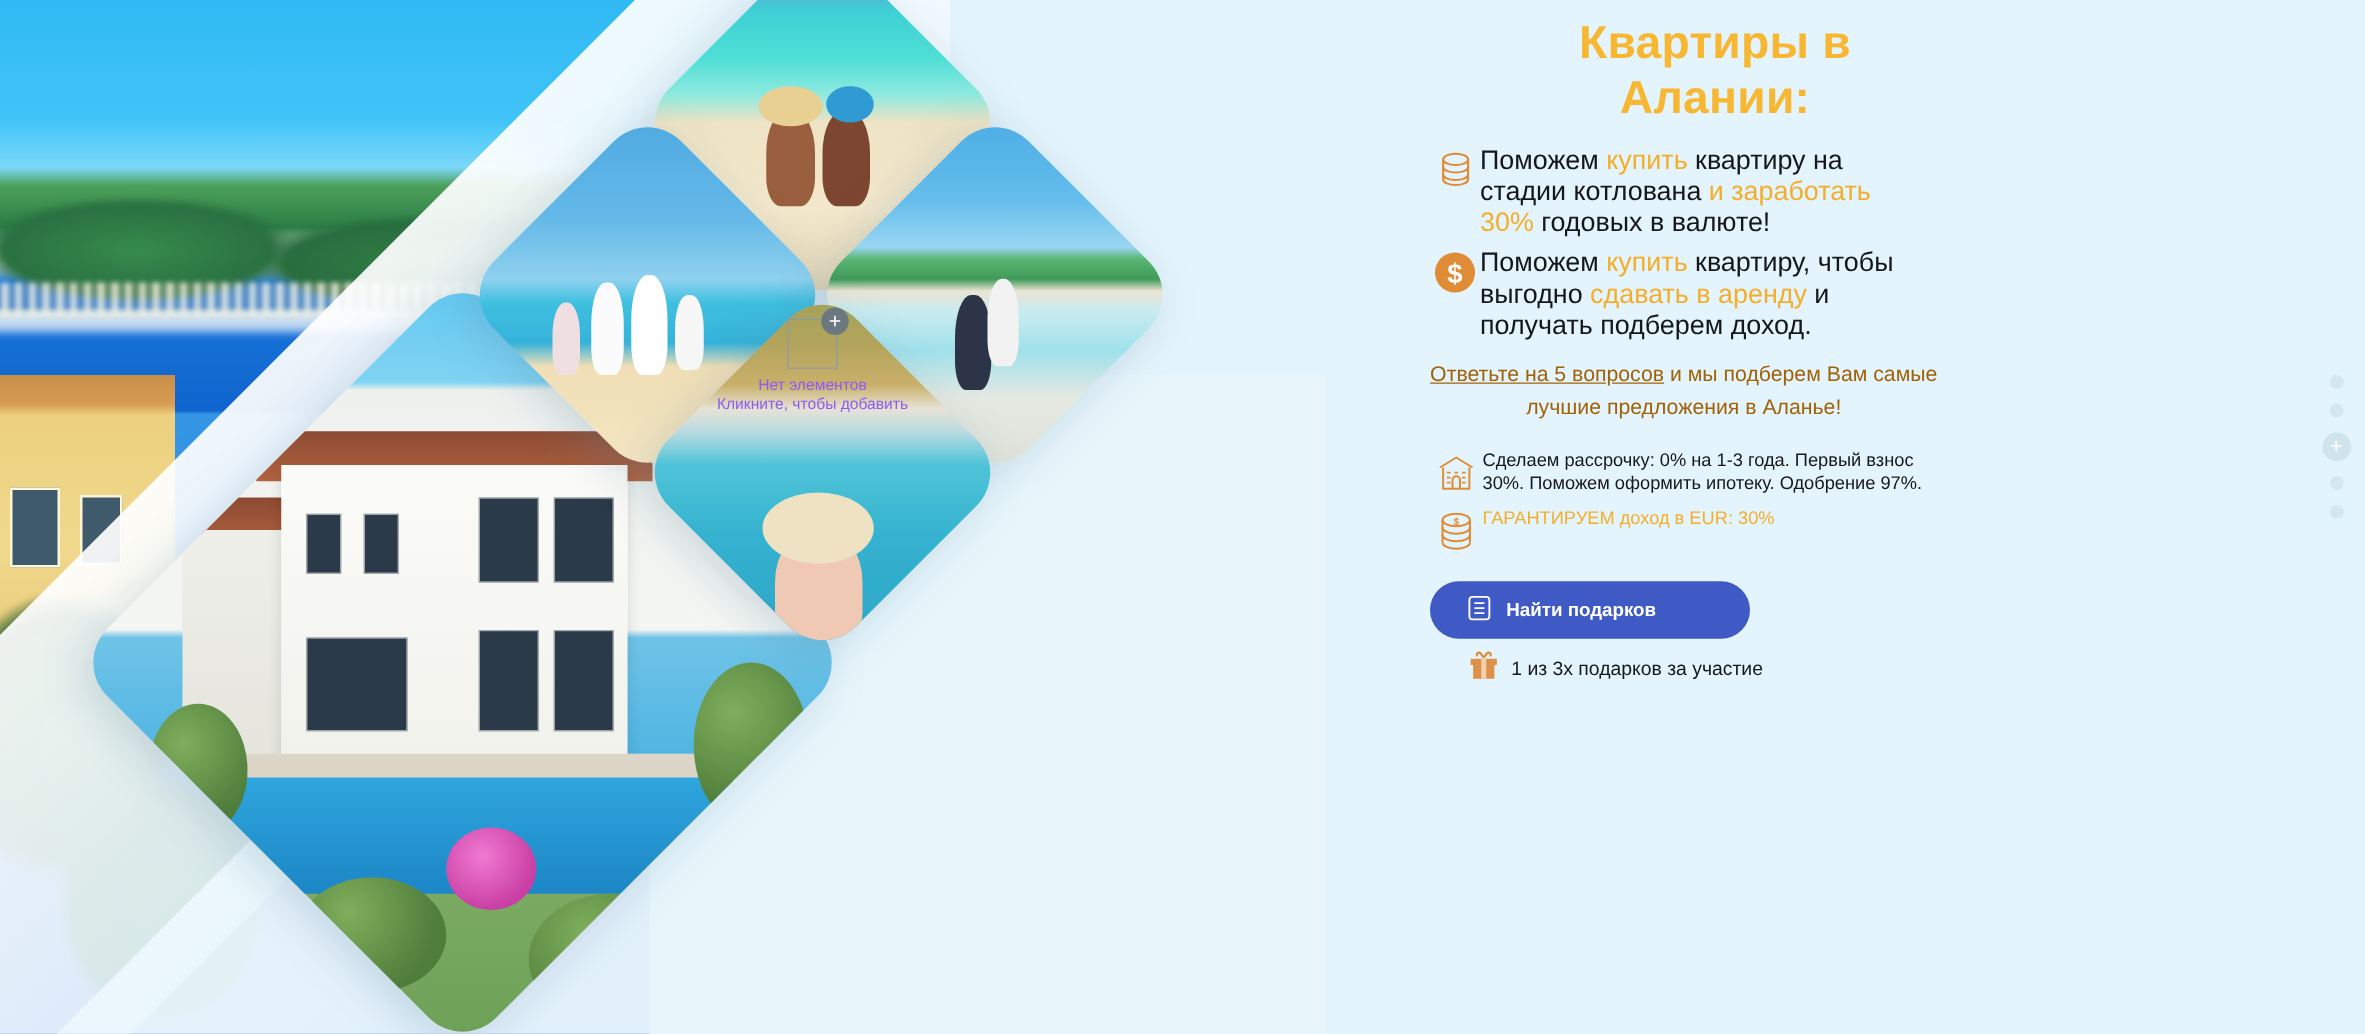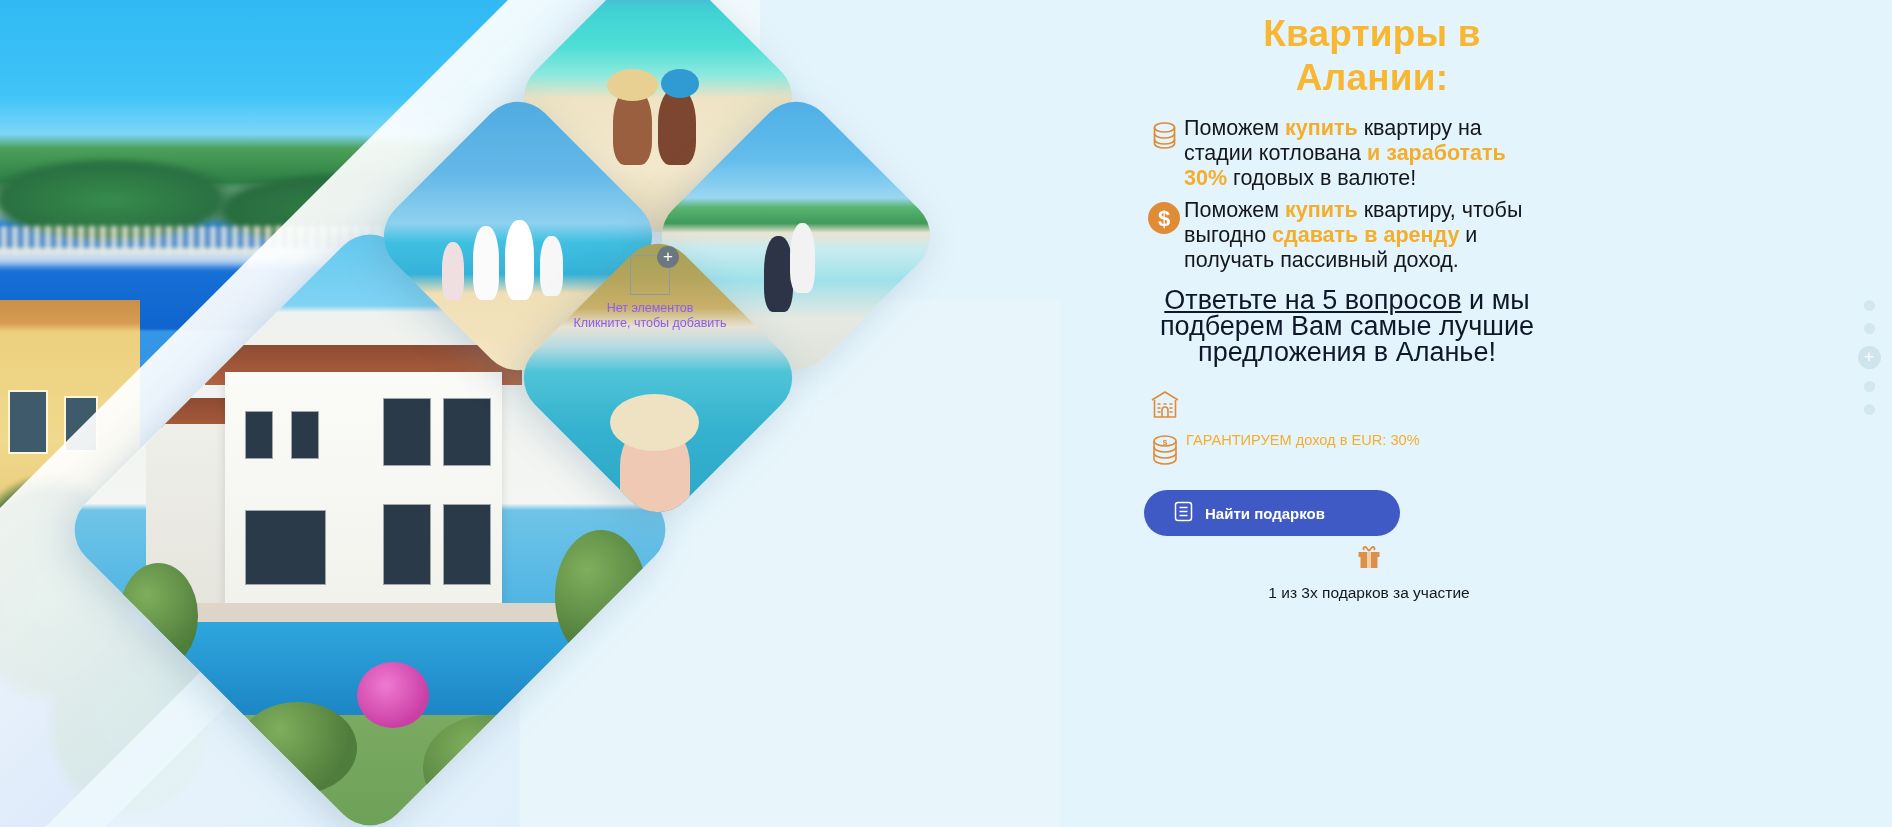--- a/index.html
+++ b/index.html
@@ -325,30 +325,30 @@
     align-items: center;
     justify-content: center;
     margin-top: 2px;
   }
   .bullet .btext {
     flex: 1;
     font-size: 21.5px;
     line-height: 25px;
     color: #15171a;
   }
-  .hl { color: #f5ae2a; font-weight: bold; }
+  .hl { color: #f5ae2a; }
 
   .sub-note {
     margin-top: 14px;
     margin-left: 28px;
     width: 430px;
     text-align: center;
-    font-size: 27px;
+    font-size: 17px;
     line-height: 26px;
-    color: #0f172a;
+    color: #a16207;
   }
   .sub-note u { text-decoration: underline; }
 
   .mini-list {
     margin-top: 22px;
     margin-left: 40px;
     width: 420px;
   }
   .mini {
     display: flex;
@@ -389,21 +389,20 @@
     font-weight: bold;
     font-family: "Liberation Sans", sans-serif;
     cursor: pointer;
   }
   .gift-row {
     display: flex;
     align-items: center;
     gap: 9px;
     margin-top: 9px;
     margin-left: 30px;
-    flex-direction: column;
   }
   .gift-row .gtext {
     font-size: 15.5px;
     color: #15171a;
   }
 
   
   .rail {
     position: absolute;
     right: 8px;
@@ -545,21 +544,21 @@
       </div>
 
       <div class="bullet">
         <div class="bicon">
           <svg width="34" height="34" viewBox="0 0 34 34">
             <circle cx="17" cy="17" r="16" fill="#e08b36"></circle>
             <text x="17" y="25" font-family="Liberation Sans, sans-serif" font-size="22" font-weight="bold" fill="#ffffff" text-anchor="middle">$</text>
           </svg>
         </div>
         <div class="btext">
-          <span>Поможем </span><span class="hl">купить</span><span> квартиру, чтобы выгодно </span><span class="hl">сдавать в аренду</span><span> и получать пассивный доход.</span>
+          <span>Поможем </span><span class="hl">купить</span><span> квартиру, чтобы выгодно </span><span class="hl">сдавать в аренду</span><span> и получать подберем доход.</span>
         </div>
       </div>
 
     </div>
 
     <div class="sub-note">
       <u>Ответьте на 5 вопросов</u><span> и мы подберем Вам самые лучшие предложения в Аланье!</span>
     </div>
 
     <div class="mini-list">
@@ -570,20 +569,21 @@
             <path d="M3 11L16 3l13 8"></path>
             <path d="M5.5 11v17h21V11"></path>
             <path d="M13 28v-7a3 3 0 016 0v7"></path>
             <g stroke-width="1.4">
               <path d="M8.5 15h3M14.5 15h3M20.5 15h3"></path>
               <path d="M8.5 19h3M20.5 19h3"></path>
               <path d="M8.5 23h3M20.5 23h3"></path>
             </g>
           </svg>
         </div>
+        <div class="mtext">Сделаем рассрочку: 0% на 1-3 года. Первый взнос 30%. Поможем оформить ипотеку. Одобрение 97%.</div>
       </div>
 
       <div class="mini">
         <div class="micon">
           <svg width="32" height="34" viewBox="0 0 32 34" fill="none" stroke="#e08b36" stroke-width="1.6">
             <ellipse cx="16" cy="7" rx="11" ry="5"></ellipse>
             <text x="16" y="11" font-family="Liberation Sans, sans-serif" font-size="8" font-weight="bold" fill="#e08b36" stroke="none" text-anchor="middle">$</text>
             <path d="M5 13c0 2.8 4.9 5 11 5s11-2.2 11-5"></path>
             <path d="M5 19c0 2.8 4.9 5 11 5s11-2.2 11-5"></path>
             <path d="M5 25c0 2.8 4.9 5 11 5s11-2.2 11-5"></path>

